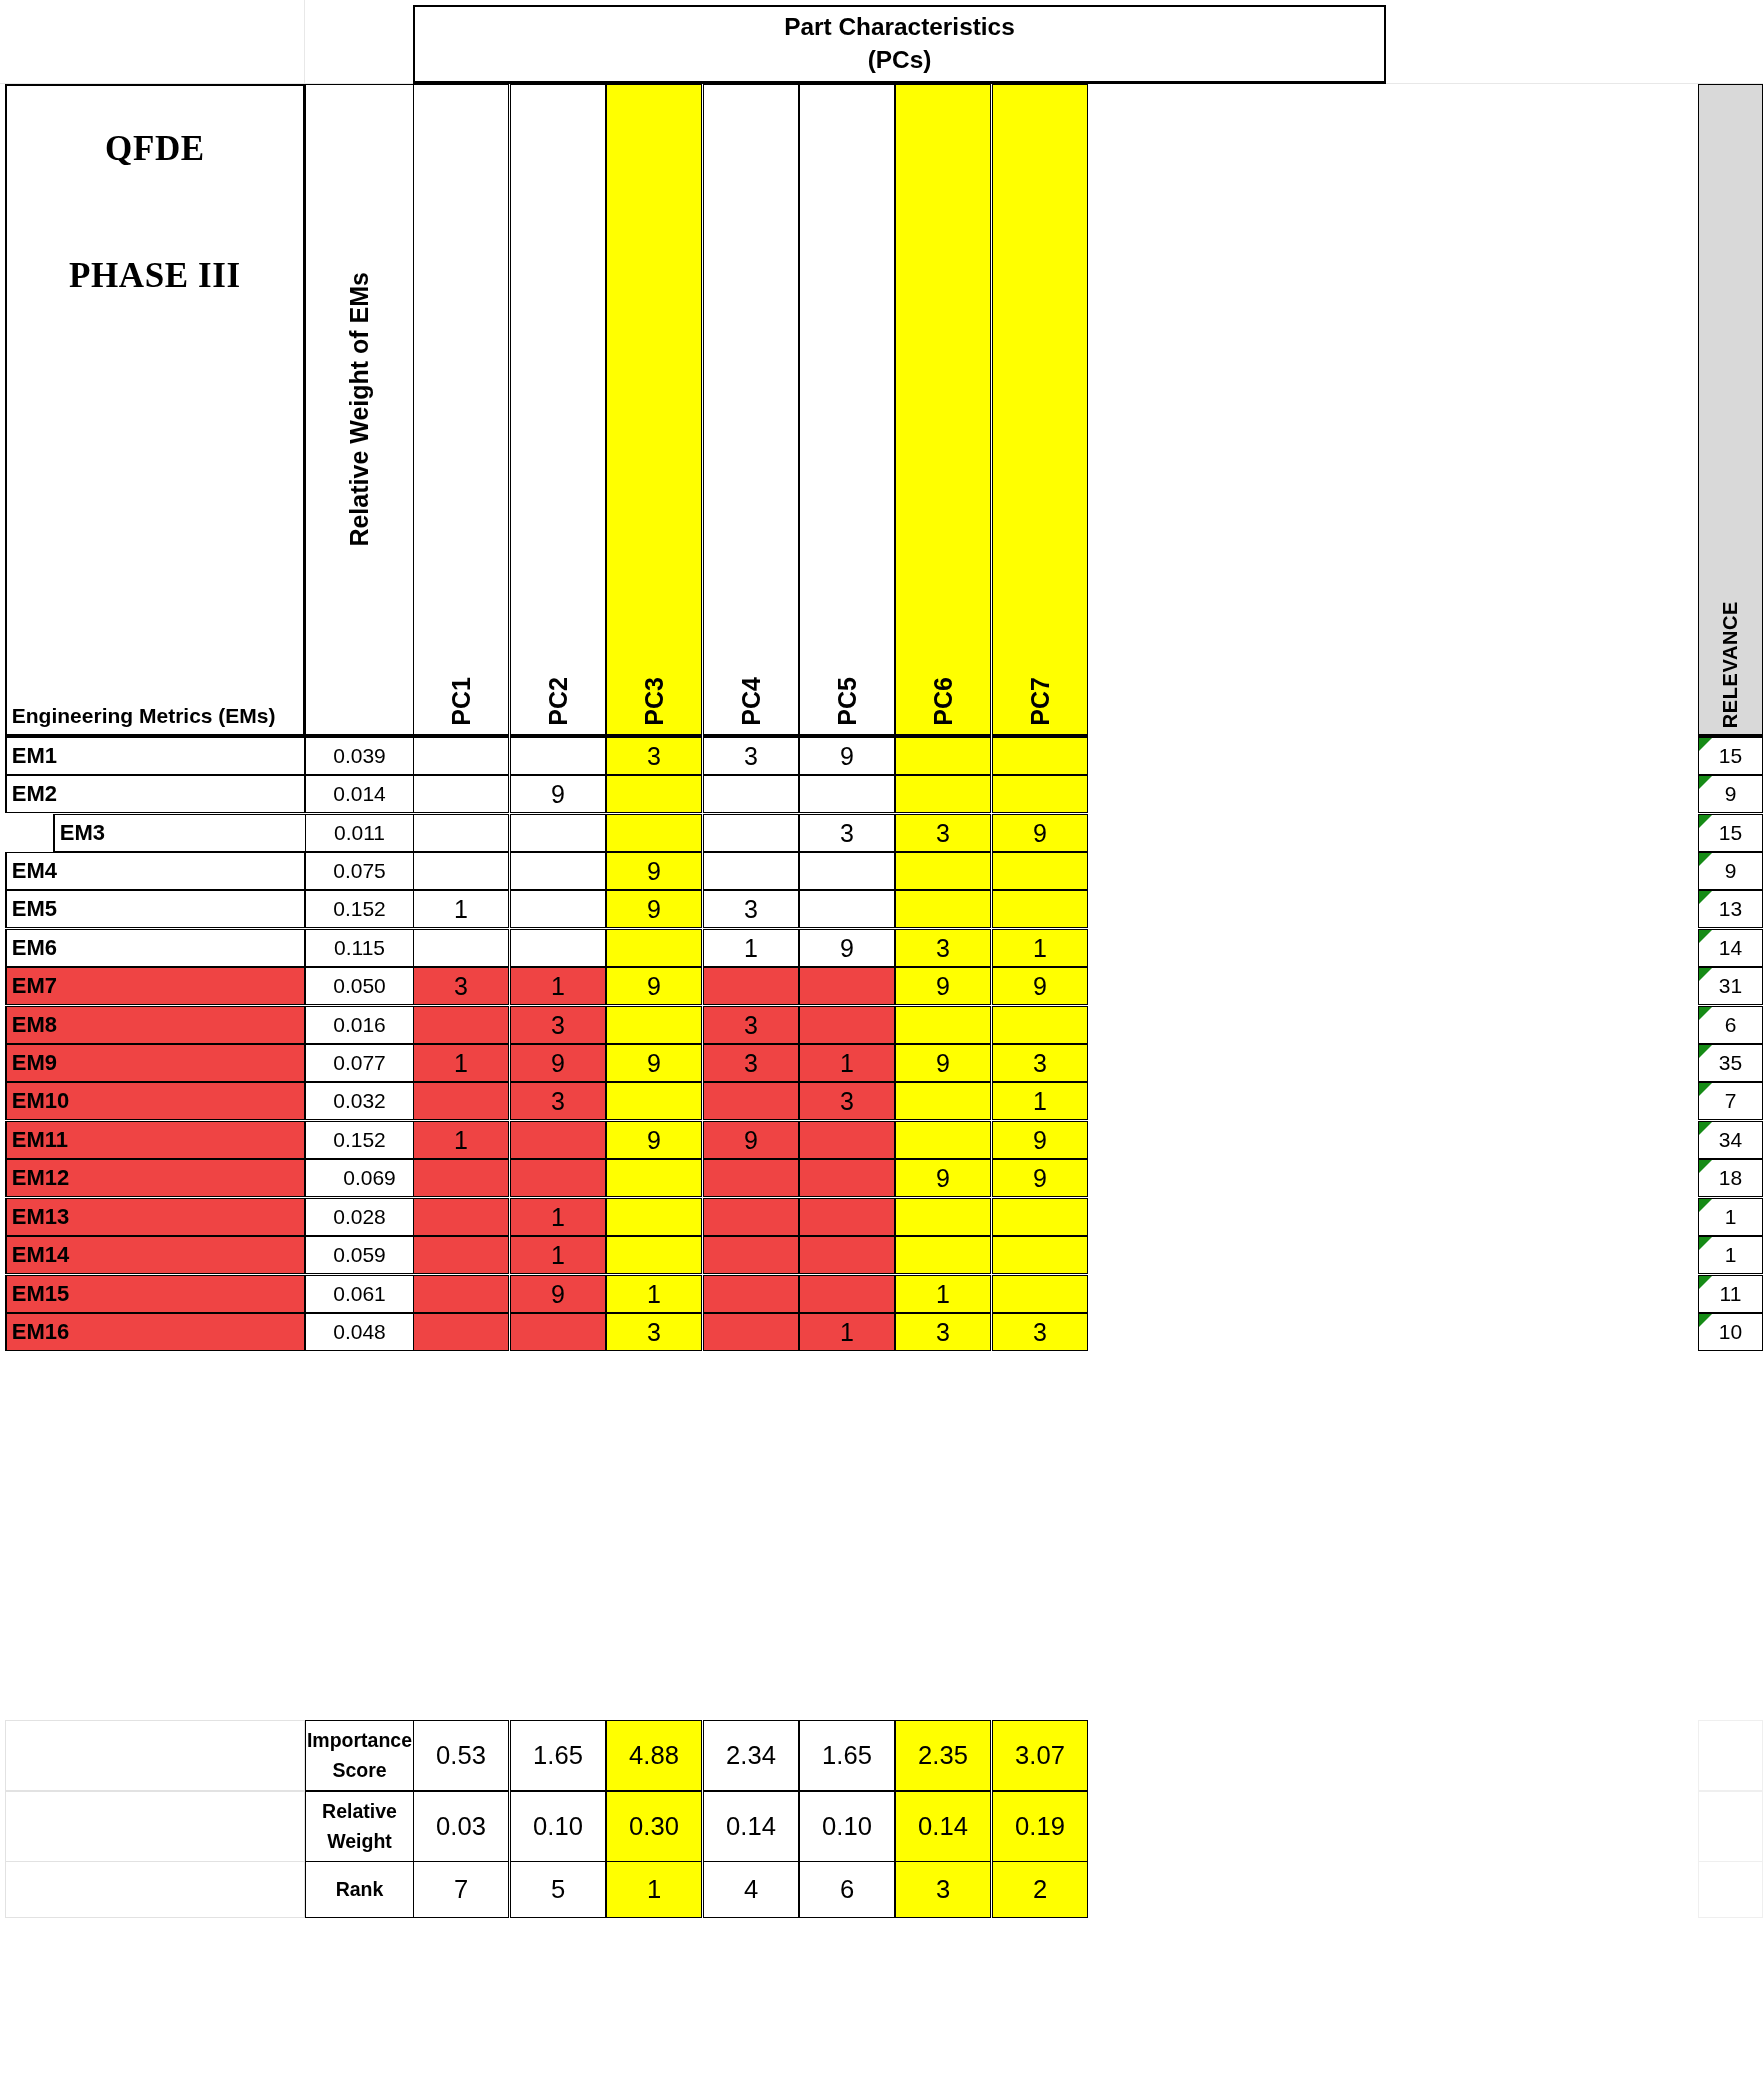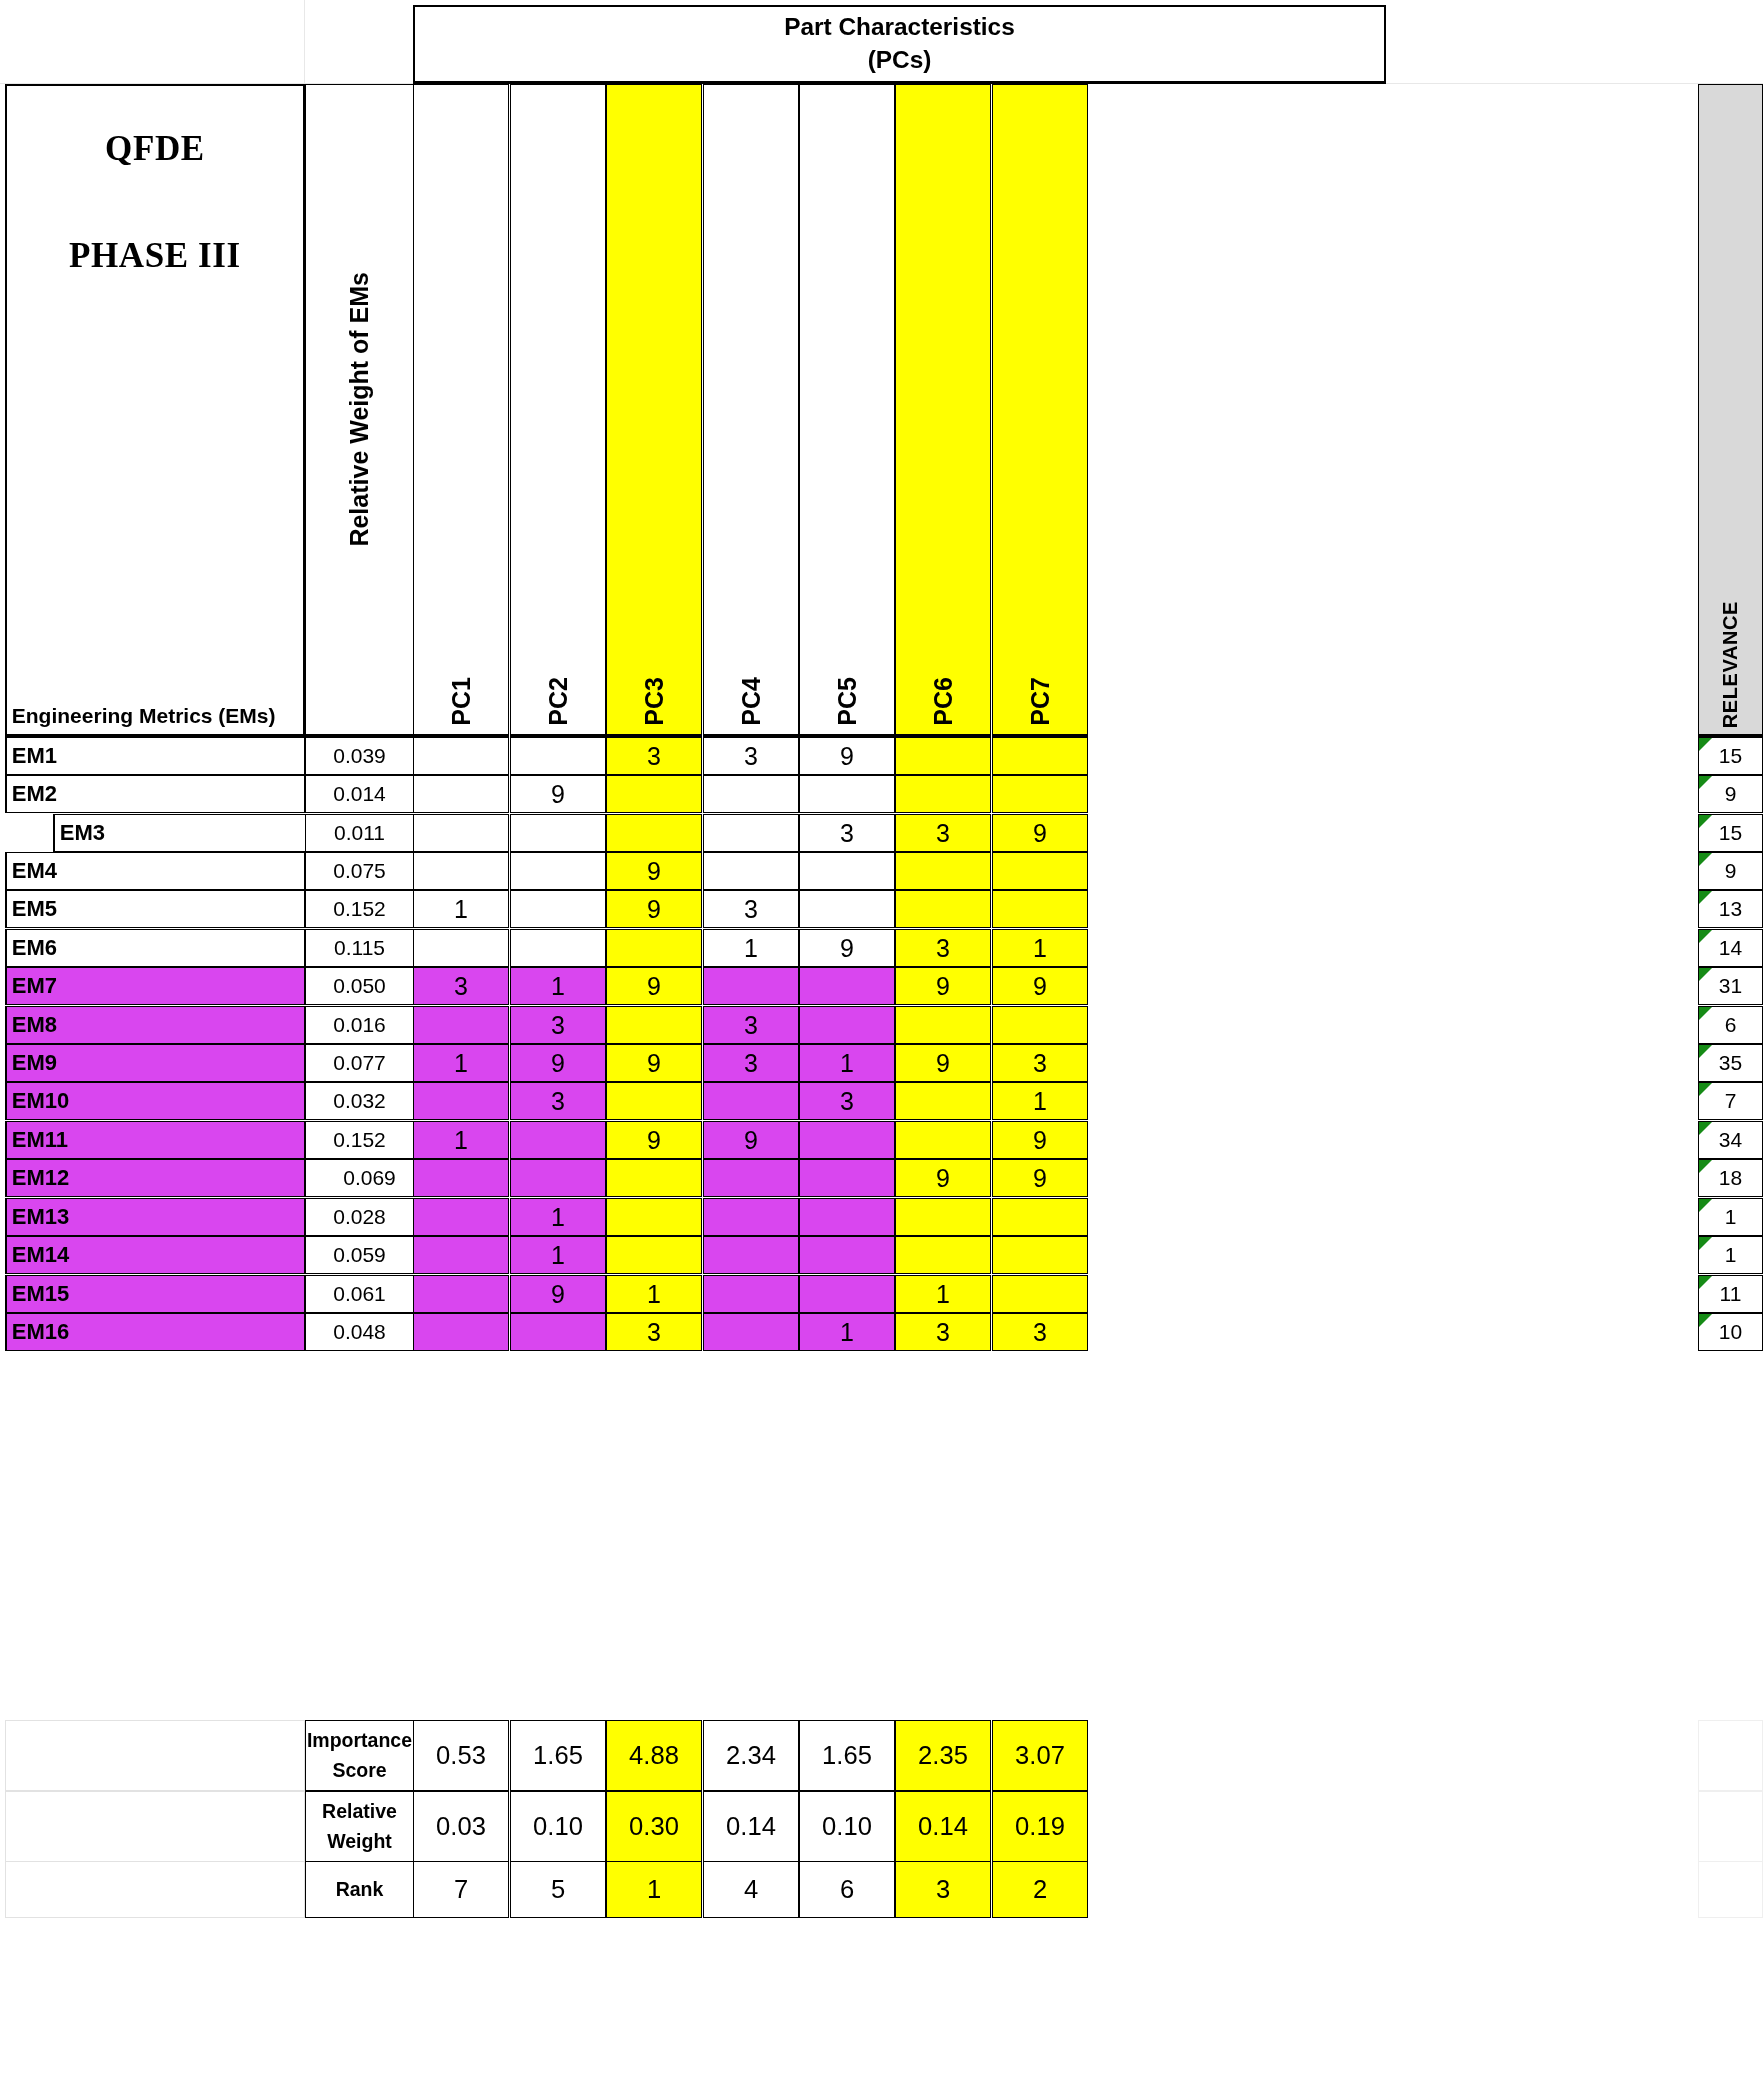--- a/index.html
+++ b/index.html
@@ -29,21 +29,21 @@
     align-items: center;
     justify-content: center;
     overflow: hidden;
     background: #ffffff;
     font-family: "Liberation Sans", sans-serif;
     color: #000000;
   }
 
   
   .fill-yellow { background: #ffff00; }
-  .fill-green  { background: #d946ef; }
+  .fill-green  { background: #ef4444; }
   .fill-gray   { background: #d9d9d9; }
   .fill-white  { background: #ffffff; }
 
   
   #banner-left {
     left: 0; top: 0; width: 305px; height: 84px;
     border-right: 1.2px solid #e8e8e8;
     border-bottom: 1.2px solid #e8e8e8;
   }
   #banner-mid {
@@ -66,20 +66,21 @@
   }
 
   
   #qfde-head {
     left: 4.9px; top: 84px; width: 300px; height: 653px;
     border: 2.4px solid #000000;
     border-bottom: 3.7px solid #000000;
     flex-direction: column;
     justify-content: flex-start;
     align-items: stretch;
+    gap: 20px;
   }
   #qfde-title {
     margin-top: 43px;
     text-align: center;
     font-family: "Liberation Serif", serif;
     font-weight: bold;
     font-size: 35px;
     letter-spacing: 0.6px;
   }
   #qfde-phase {

